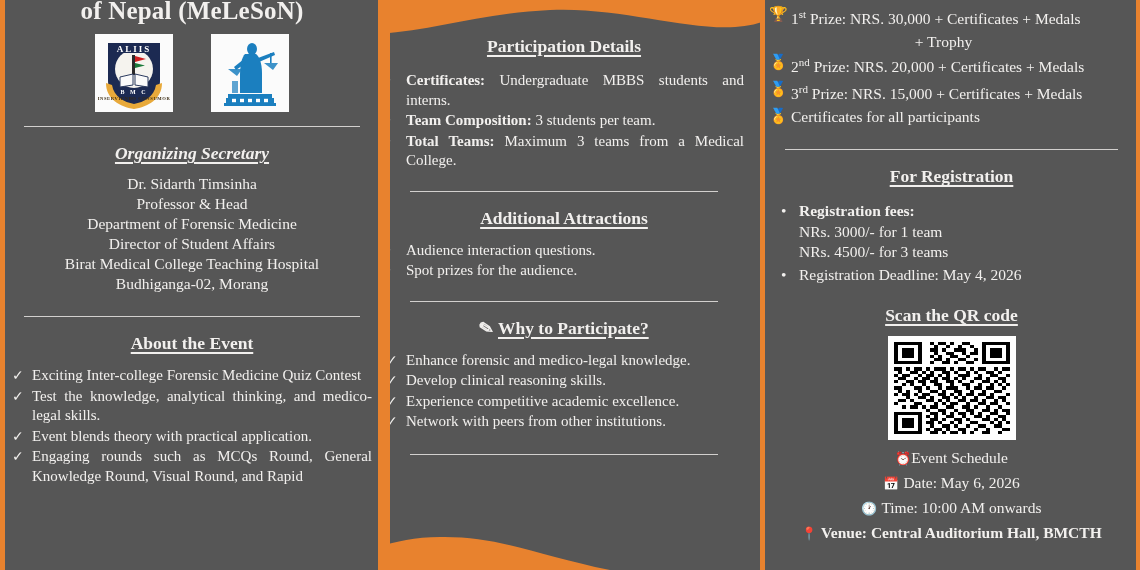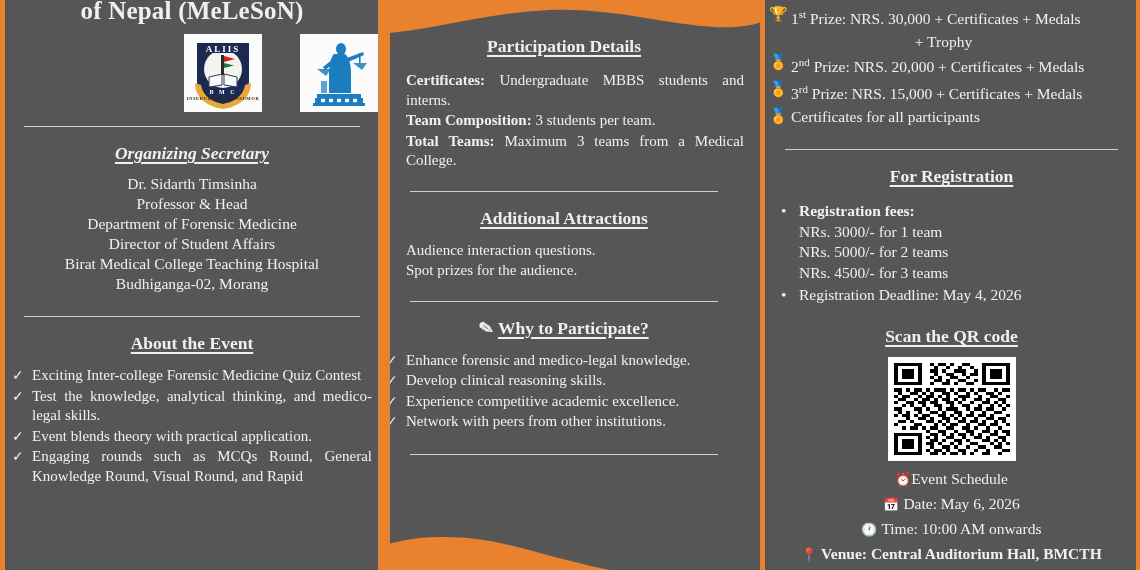--- a/index.html
+++ b/index.html
@@ -42,21 +42,21 @@
     text-decoration:underline; text-underline-offset:3px;
     text-decoration-thickness:1.6px;
   }
   .hr-dash {
     height:1px; margin:0 18px;
     border-top:1.5px solid #e7e5e3; opacity:.85;
   }
   .hr-dash.narrow { margin:0 30px; }
 
   
-  .logo-row { display:flex; justify-content:flex-end; gap:38px; margin-top:12px; }
+  .logo-row { display:flex; justify-content:center; gap:38px; margin-top:12px; }
   .logo-box { width:78px; height:78px; background:#fbfbfb; display:flex; align-items:center; justify-content:center; }
 
   
   .center-lines { text-align:center; font-size:15.5px; line-height:20px; }
 
   
   ul.plain { list-style:none; }
   ul.plain li {
     position:relative; padding-left:26px; font-size:15px; line-height:19.5px;
     margin-bottom:1px;
@@ -228,21 +228,20 @@
     </div>
 
     <div class="hr-dash" style="margin-top:22px;"></div>
 
     <div class="sec-head" style="margin-top:16px;">For Registration</div>
     <ul class="reg-list" style="margin-top:14px;">
       <li>
         <span class="mk">•</span>
         <span class="b">Registration fees:</span>
         <span class="fee-line">NRs. 3000/- for 1 team</span>
-        <span class="fee-line">NRs. 5000/- for 2 teams</span>
         <span class="fee-line">NRs. 4500/- for 3 teams</span>
       </li>
       <li>
         <span class="mk">•</span>
         <span>Registration Deadline: May 4, 2026</span>
       </li>
     </ul>
 
     <div class="sec-head" style="margin-top:20px;">Scan the QR code</div>
 

